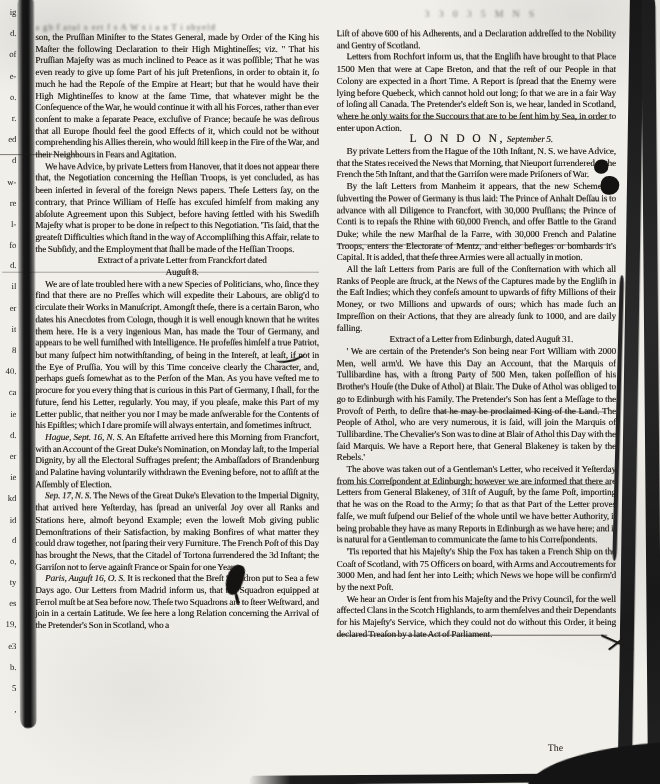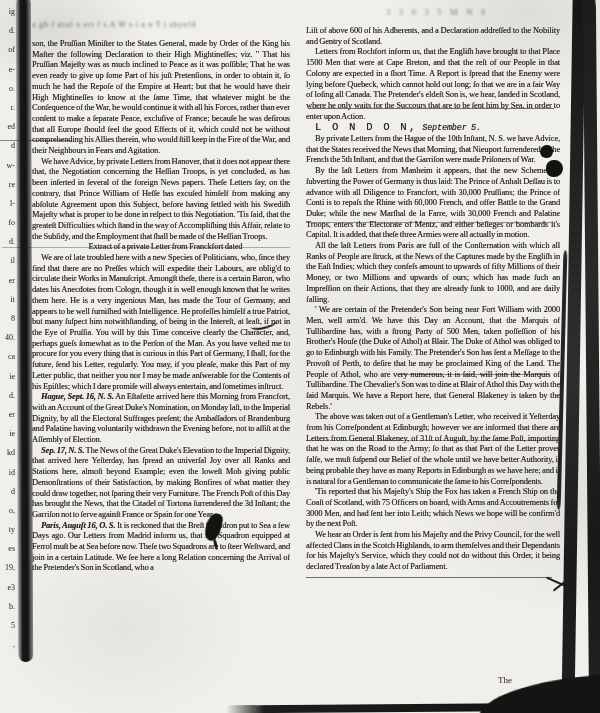--- a/index.html
+++ b/index.html
@@ -24,28 +24,28 @@
     position:absolute; top:20px; height:678px; overflow:hidden;
     text-align:justify; font-size:8.4px; line-height:10.7px;
     letter-spacing:-0.1px; word-spacing:-0.55px;
     filter:blur(0.22px);
     text-shadow:0.2px 0.2px 0.35px rgba(35,28,20,.55);
   }
   .col-left  { left:32px;  width:258px; }
   .col-right { left:306px; width:254px; padding-top:6px; }
   .col p { margin:0; text-indent:9px; }
   .col p.flush { text-indent:0; }
-  .lead { font-style:italic;font-weight:bold; }
+  .lead { font-style:italic; }
   .heading { text-align:center; text-indent:0; margin:1px 0; }
-  .london-line { text-align:left; text-indent:0; margin:1px 0;font-family:Liberation Mono, monospace; }
+  .london-line { text-align:center; text-indent:0; margin:1px 0; }
   .london { font-style:normal; font-size:10.5px; letter-spacing:2.5px; }
   .london-date { font-style:italic; }
   .smudge-line {
     height:9px; overflow:hidden; white-space:nowrap; font-size:8px;
-    opacity:.5; filter:blur(0.9px); letter-spacing:1px; margin-bottom:10px;
+    opacity:.5; filter:blur(0.9px); letter-spacing:1px; margin-bottom:0;
   }
   .header-smudge {
     position:absolute; left:386px; top:7px; font-size:9px; letter-spacing:3px;
     color:#3a342c; opacity:.6; filter:blur(1.1px);
   }
   .catchword { position:absolute; left:498px; top:675px; font-size:9px; filter:blur(0.2px); }
   
   .gutter-bar {
     position:absolute; left:17px; top:-4px; width:15px; height:666px;
     background:linear-gradient(to right, rgba(20,20,20,.25), #181818 30%, #121212 65%, rgba(25,25,25,.45));
@@ -154,33 +154,35 @@
     </div>
   <div class="gutter-bar"></div>
 
   <div class="header-smudge">3 3 0 3 5 M N S</div>
 
   <div class="col col-left">
     <div class="smudge-line">a gb f atul x ert f s A W s i a n T i sbyeld</div>
     <p class="flush">son, the Pruſſian Miniſter to the States General, made by Order of the King his Maſter the following Declaration to their High Mightineſſes; viz. " That his Pruſſian Majeſty was as much inclined to Peace as it was poſſible; That he was even ready to give up ſome Part of his juſt Pretenſions, in order to obtain it, ſo much he had the Repoſe of the Empire at Heart; but that he would have their High Mightineſſes to know at the ſame Time, that whatever might be the Conſequence of the War, he would continue it with all his Forces, rather than ever conſent to make a ſeparate Peace, excluſive of France; becauſe he was deſirous that all Europe ſhould feel the good Effects of it, which could not be without comprehending his Allies therein, who would ſtill keep in the Fire of the War, and their Neighbours in Fears and Agitation.</p>
     <p>We have Advice, by private Letters from Hanover, that it does not appear there that, the Negotiation concerning the Heſſian Troops, is yet concluded, as has been inſerted in ſeveral of the foreign News papers. Theſe Letters ſay, on the contrary, that Prince William of Heſſe has excuſed himſelf from making any abſolute Agreement upon this Subject, before having ſettled with his Swediſh Majeſty what is proper to be done in reſpect to this Negotiation. 'Tis ſaid, that the greateſt Difficulties which ſtand in the way of Accompliſhing this Affair, relate to the Subſidy, and the Employment that ſhall be made of the Heſſian Troops.</p>
     <p class="heading">Extract of a private Letter from Franckfort dated</p>
+    <p class="heading">Auguſt 8.</p>
     <p><span>We are of late troubled here with a new Species of Politicians, who, ſince they find that there are no Preſſes which will expedite their Labours, are oblig'd to circulate their Works in Manuſcript. Amongſt theſe, there is a certain Baron, who dates his Anecdotes from Cologn, though it is well enough known that he writes them here. He is a very ingenious Man, has made the Tour of Germany, and appears to be well furniſhed with Intelligence. He profeſſes himſelf a true Patriot, but many ſuſpect him notwithſtanding, of being in the Intereſt, at leaſt, if not in the Eye of Pruſſia. You will by this Time conceive clearly the Character, and, perhaps gueſs ſomewhat as to the Perſon of the Man. As you have veſted me to procure for you every thing that is curious in this Part of Germany, I ſhall, for the future, ſend his Letter, regularly. You may, if you pleaſe, make this Part of my Letter public, that neither you nor I may be made anſwerable for the Contents of his Epiſtles; which I dare promiſe will always entertain, and ſometimes inſtruct.</span></p>
     <p><span class="lead">Hague, Sept. 16, N. S.</span> <span>An Eſtafette arrived here this Morning from Francfort, with an Account of the Great Duke's Nomination, on Monday laſt, to the Imperial Dignity, by all the Electoral Suffrages preſent; the Ambaſſadors of Brandenburg and Palatine having voluntarily withdrawn the Evening before, not to aſſiſt at the Aſſembly of Election.</span></p>
     <p><span class="lead">Sep. 17, N. S.</span> <span>The News of the Great Duke's Elevation to the Imperial Dignity, that arrived here Yeſterday, has ſpread an univerſal Joy over all Ranks and Stations here, almoſt beyond Example; even the loweſt Mob giving public Demonſtrations of their Satisfaction, by making Bonfires of what matter they could draw together, not ſparing their very Furniture. The French Poſt of this Day has brought the News, that the Citadel of Tortona ſurrendered the 3d Inſtant; the Garriſon not to ſerve againſt France or Spain for one Year.</span></p>
     <p><span class="lead">Paris, Auguſt 16, O. S.</span> <span>It is reckoned that the Breſt Squadron put to Sea a few Days ago. Our Letters from Madrid inform us, that the Squadron equipped at Ferrol muſt be at Sea before now. Theſe two Squadrons are to ſteer Weſtward, and join in a certain Latitude. We ſee here a long Relation concerning the Arrival of the Pretender's Son in Scotland, who a</span></p>
   </div>
 
   <div class="col col-right">
     <p class="flush">Liſt of above 600 of his Adherents, and a Declaration addreſſed to the Nobility and Gentry of Scotland.</p>
     <p>Letters from Rochfort inform us, that the Engliſh have brought to that Place 1500 Men that were at Cape Breton, and that the reſt of our People in that Colony are expected in a ſhort Time. A Report is ſpread that the Enemy were lying before Quebeck, which cannot hold out long; ſo that we are in a fair Way of loſing all Canada. The Pretender's eldeſt Son is, we hear, landed in Scotland, where he only waits for the Succours that are to be ſent him by Sea, in order to enter upon Action.</p>
     <p class="london-line"><span class="london">L O N D O N,</span> <span class="london-date">September 5.</span></p>
     <p>By private Letters from the Hague of the 10th Inſtant, N. S. we have Advice, that the States received the News that Morning, that Nieuport ſurrendered to the French the 5th Inſtant, and that the Garriſon were made Priſoners of War.</p>
     <p>By the laſt Letters from Manheim it appears, that the new Scheme for ſubverting the Power of Germany is thus laid: The Prince of Anhalt Deſſau is to advance with all Diligence to Francfort, with 30,000 Pruſſians; the Prince of Conti is to repaſs the Rhine with 60,000 French, and offer Battle to the Grand Duke; while the new Marſhal de la Farre, with 30,000 French and Palatine Troops, enters the Electorate of Mentz, and either beſieges or bombards it's Capital. It is added, that theſe three Armies were all actually in motion.</p>
     <p>All the laſt Letters from Paris are full of the Conſternation with which all Ranks of People are ſtruck, at the News of the Captures made by the Engliſh in the Eaſt Indies; which they confeſs amount to upwards of fifty Millions of their Money, or two Millions and upwards of ours; which has made ſuch an Impreſſion on their Actions, that they are already ſunk to 1000, and are daily falling.</p>
+    <p class="heading">Extract of a Letter from Edinburgh, dated Auguſt 31.</p>
     <p>' We are certain of the Pretender's Son being near Fort William with 2000 Men, well arm'd. We have this Day an Account, that the Marquis of Tullibardine has, with a ſtrong Party of 500 Men, taken poſſeſſion of his Brother's Houſe (the Duke of Athol) at Blair. The Duke of Athol was obliged to go to Edinburgh with his Family. The Pretender's Son has ſent a Meſſage to the Provoſt of Perth, to deſire that he may be proclaimed King of the Land. The People of Athol, who are very numerous, it is ſaid, will join the Marquis of Tullibardine. The Chevalier's Son was to dine at Blair of Athol this Day with the ſaid Marquis. We have a Report here, that General Blakeney is taken by the Rebels.'</p>
     <p>The above was taken out of a Gentleman's Letter, who received it Yeſterday from his Correſpondent at Edinburgh; however we are informed that there are Letters from General Blakeney, of 31ſt of Auguſt, by the ſame Poſt, importing that he was on the Road to the Army; ſo that as that Part of the Letter proves falſe, we muſt ſuſpend our Belief of the whole until we have better Authority, it being probable they have as many Reports in Edinburgh as we have here; and it is natural for a Gentleman to communicate the ſame to his Correſpondents.</p>
     <p>'Tis reported that his Majeſty's Ship the Fox has taken a French Ship on the Coaſt of Scotland, with 75 Officers on board, with Arms and Accoutrements for 3000 Men, and had ſent her into Leith; which News we hope will be confirm'd by the next Poſt.</p>
     <p>We hear an Order is ſent from his Majeſty and the Privy Council, for the well affected Clans in the Scotch Highlands, to arm themſelves and their Dependants for his Majeſty's Service, which they could not do without this Order, it being declared Treaſon by a late Act of Parliament.</p>
   </div>
 
   <div class="catchword">The</div>
 
   <div class="edge-streak-a"></div>
   <div class="edge-streak-b"></div>

